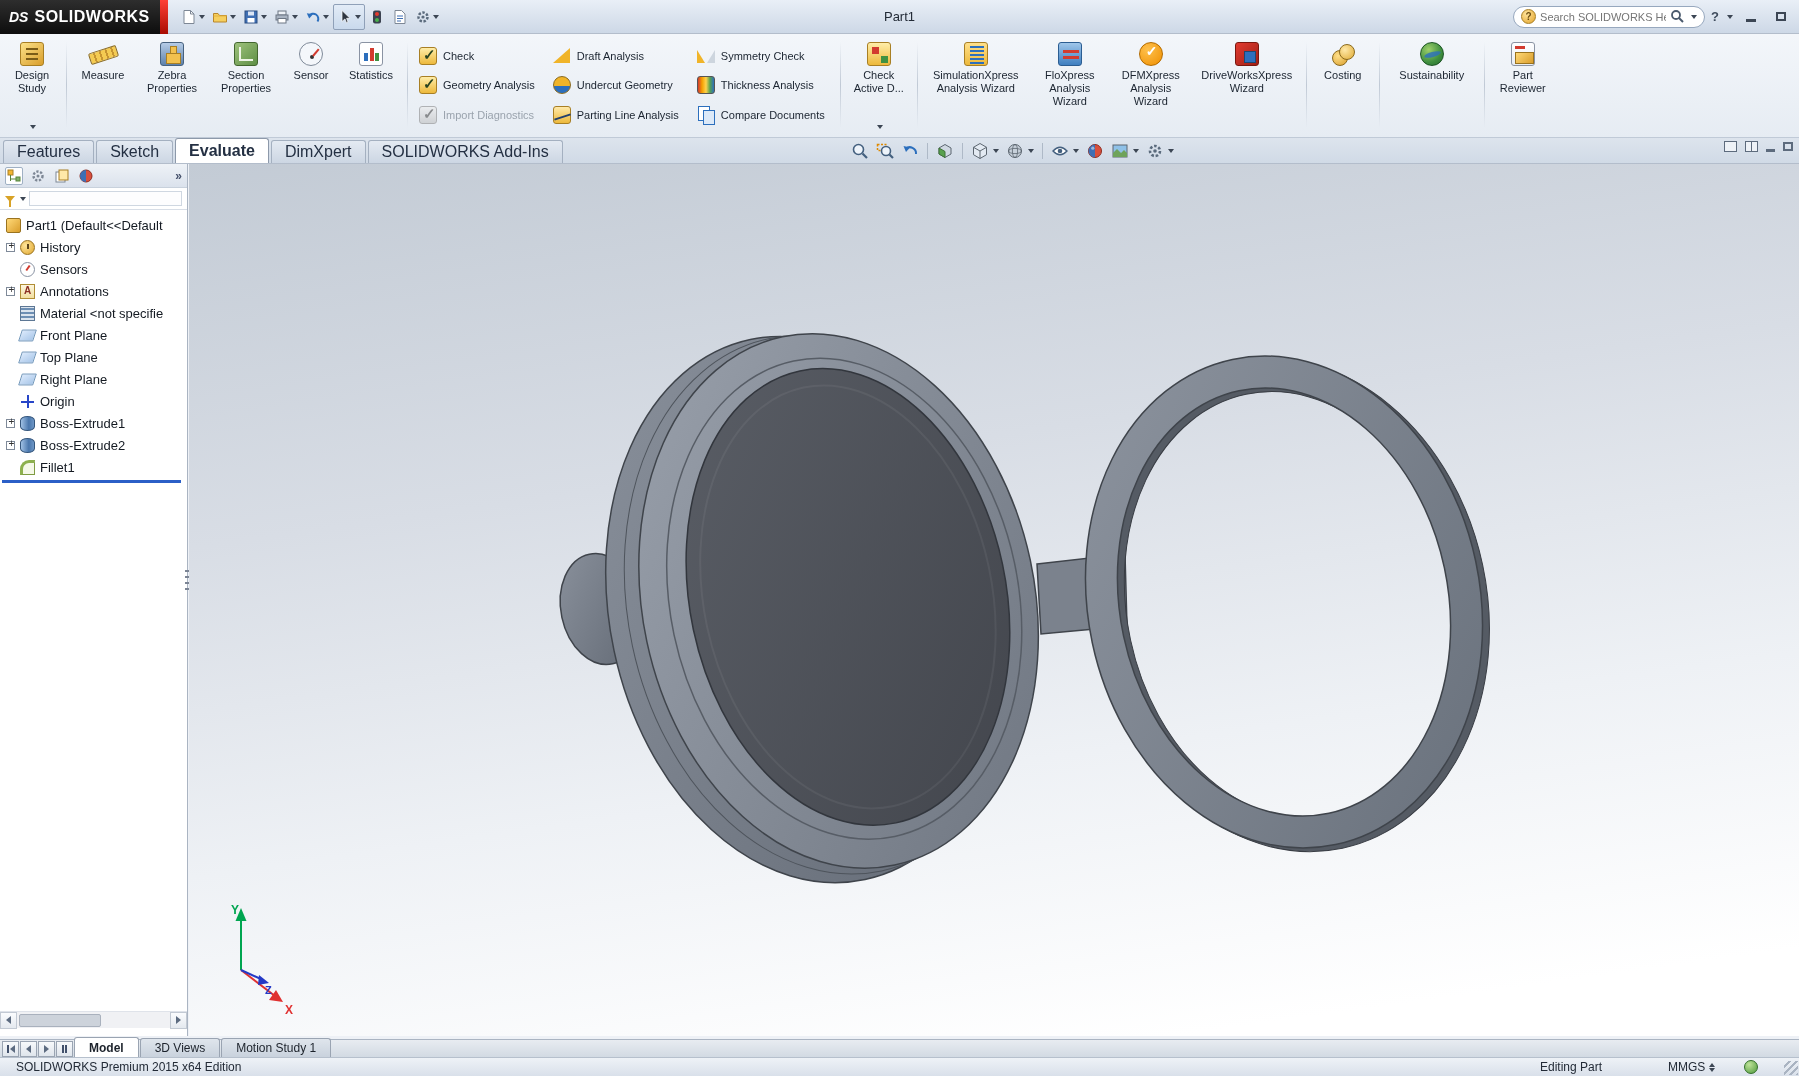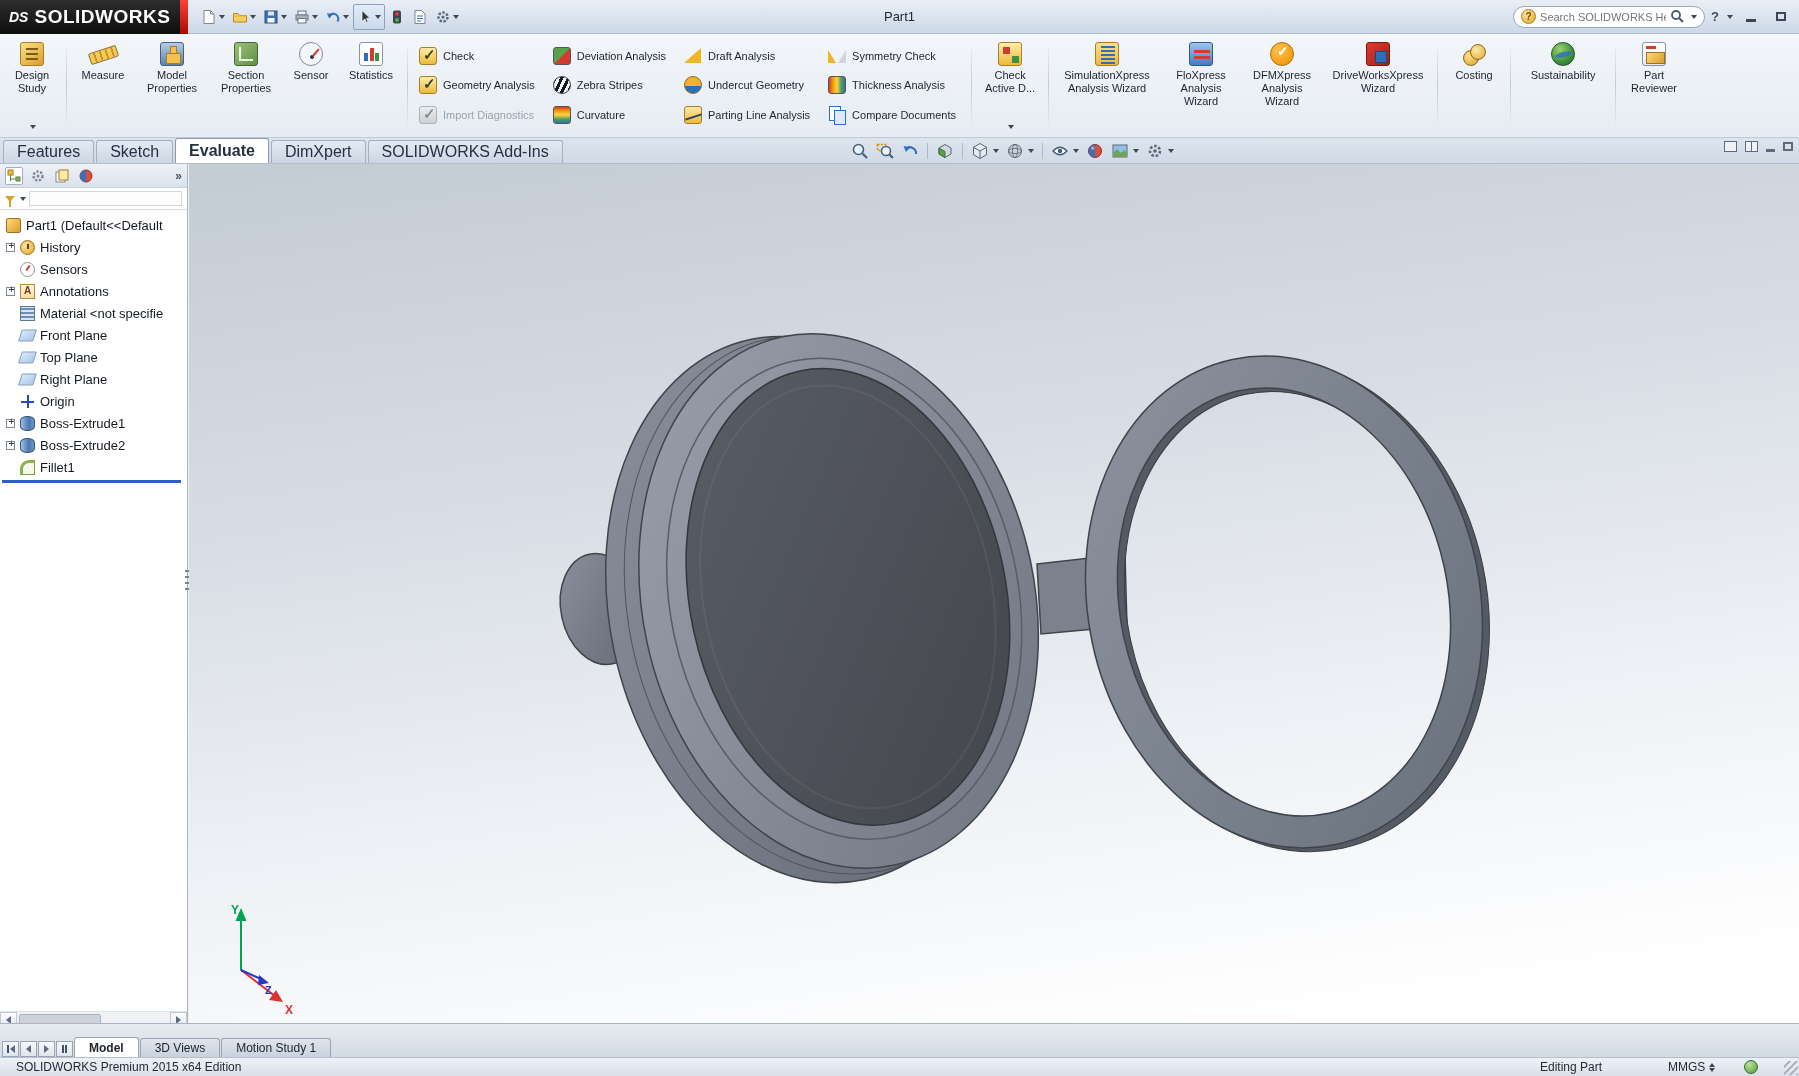--- a/index.html
+++ b/index.html
@@ -7,21 +7,21 @@
   body { font-family:"Liberation Sans", sans-serif; font-size:12px; color:#1c222b; background:#eef1f6; }
   #app { position:relative; width:1799px; height:1076px; overflow:hidden; background:#eef1f6; }
 
   
   .titlebar { position:absolute; top:0; left:0; right:0; height:34px;
     background:linear-gradient(#e9eff7,#cdd8e6); border-bottom:1px solid #b3bdcb;
     display:flex; align-items:center; }
   .logo { height:34px; display:flex; align-items:center; gap:6px; padding:0 10px 0 9px;
     background:linear-gradient(#2e2e2e,#0d0d0d); }
   .ds-mark { color:#fff; font-weight:bold; font-style:italic; font-size:14px; letter-spacing:0; }
-  .brand { color:#fff; font-weight:bold; font-size:19px; letter-spacing:.5px; }
+  .brand { color:#fff; font-weight:bold; font-size:16px; letter-spacing:.5px; }
   .logo-accent { width:8px; height:34px; background:linear-gradient(#ff4136,#a90c02); }
   .qat { display:flex; align-items:center; gap:1px; padding:0 10px; }
   .qat-btn { display:flex; align-items:center; height:26px; padding:0 3px; border-radius:2px; }
   .qat-btn.pressed { border:1px solid #8fa0b8; background:linear-gradient(#e3ecf7,#c9d9ec); }
   .caret { width:0; height:0; border-left:3px solid transparent; border-right:3px solid transparent;
     border-top:4px solid #3c4654; display:inline-block; margin-left:2px; flex:none; }
   .title-center { position:absolute; left:50%; transform:translateX(-50%); font-size:13px; color:#222a36; }
   .tb-right { margin-left:auto; display:flex; align-items:center; gap:6px; padding-right:6px; }
   .searchbox { display:flex; align-items:center; gap:4px; width:192px; height:22px; background:#fff;
     border:1px solid #97a8be; border-radius:11px; padding:0 7px; }
@@ -171,21 +171,21 @@
   .splitter { position:absolute; left:183px; top:395px; width:10px; height:42px; display:flex;
     flex-direction:column; gap:4px; align-items:center; justify-content:center; }
   .splitter span { width:6px; height:2px; background:#7b8494; display:block; }
 
   
   .viewport { position:absolute; top:0; left:189px; right:0; bottom:0;
     background:linear-gradient(172deg,#c3cbd5 0%,#d8dde5 35%,#eef1f5 65%,#ffffff 92%); overflow:hidden; }
   .model-svg { position:absolute; inset:0; width:100%; height:100%; }
 
   
-  .bottombar { position:absolute; left:0; right:0; bottom:19px; height:34px;
+  .bottombar { position:absolute; left:0; right:0; bottom:19px; height:18px;
     background:linear-gradient(#e8ecf1,#d2dae3); border-top:1px solid #aab4c2;
     display:flex; align-items:flex-end; padding-left:2px; }
   .navbtn { width:17px; height:16px; border:1px solid #9aa4b2; background:linear-gradient(#f7f9fb,#dfe5ec);
     display:flex; align-items:center; justify-content:center; margin-right:1px; }
   .navbtn .bar { width:2px; height:8px; background:#41506b; margin-right:1px; }
   .dtab { height:19px; padding:0 14px; display:flex; align-items:center; border:1px solid #9aa4b2; border-bottom:none;
     background:linear-gradient(#dfe5ec,#c9d2dd); font-size:12px; border-radius:3px 3px 0 0; margin-right:1px; white-space:nowrap; }
   .dtab.active { background:#fff; font-weight:bold; height:20px; }
 
   
@@ -314,21 +314,21 @@
     </div>
 
     <div class="rb-sep"></div>
 
     <div class="rb-stack" style="width:62px">
       <span class="ic i-measure"></span>
       <span class="lbl">Measure</span>
     </div>
     <div class="rb-stack" style="width:72px">
       <span class="ic i-mass"></span>
-      <span class="lbl">Model Properties</span>
+      <span class="lbl">Zebra Properties</span>
     </div>
     <div class="rb-stack" style="width:72px">
       <span class="ic i-section"></span>
       <span class="lbl">Section Properties</span>
     </div>
     <div class="rb-stack" style="width:54px">
       <span class="ic i-sensor"></span>
       <span class="lbl">Sensor</span>
     </div>
     <div class="rb-stack" style="width:62px">
@@ -346,34 +346,20 @@
       <div class="rb-item">
         <span class="ic i-checkdoc"></span>
         <span>Geometry Analysis</span>
       </div>
       <div class="rb-item disabled">
         <span class="ic i-checkdoc"></span>
         <span>Import Diagnostics</span>
       </div>
     </div>
 
-    <div class="rb-col">
-      <div class="rb-item">
-        <span class="ic i-deviation"></span>
-        <span>Deviation Analysis</span>
-      </div>
-      <div class="rb-item">
-        <span class="ic i-zebra"></span>
-        <span>Zebra Stripes</span>
-      </div>
-      <div class="rb-item">
-        <span class="ic i-curv"></span>
-        <span>Curvature</span>
-      </div>
-    </div>
 
     <div class="rb-col">
       <div class="rb-item">
         <span class="ic i-draft"></span>
         <span>Draft Analysis</span>
       </div>
       <div class="rb-item">
         <span class="ic i-undercut"></span>
         <span>Undercut Geometry</span>
       </div>

